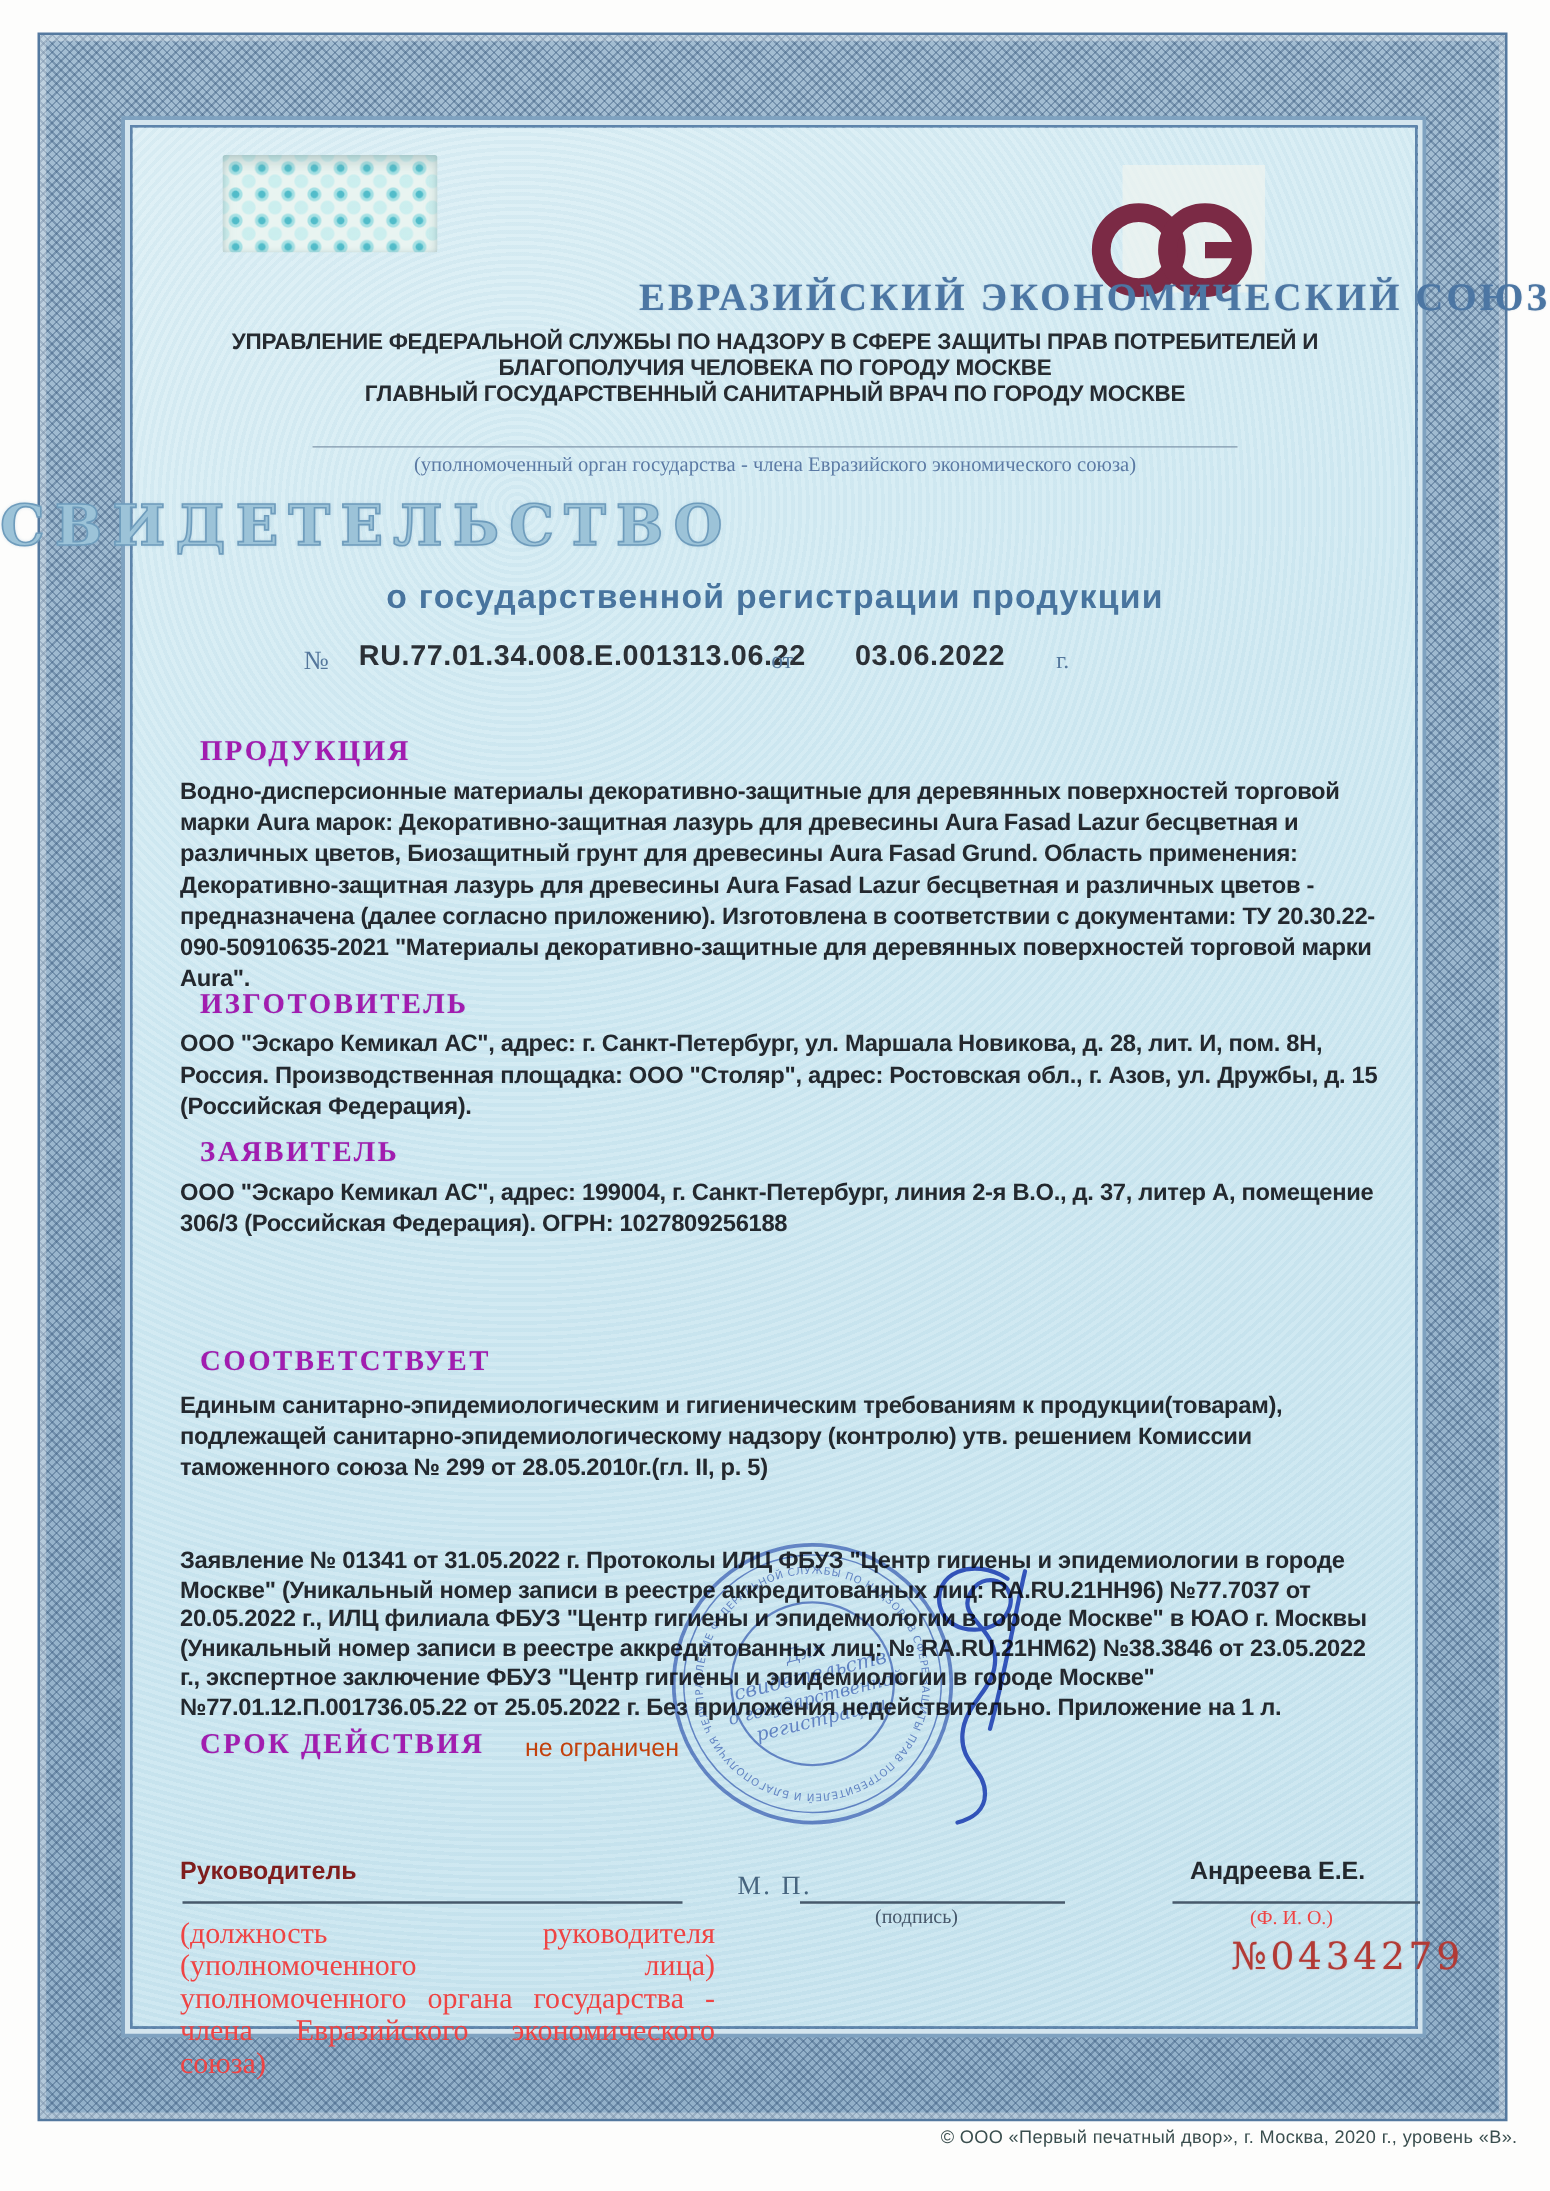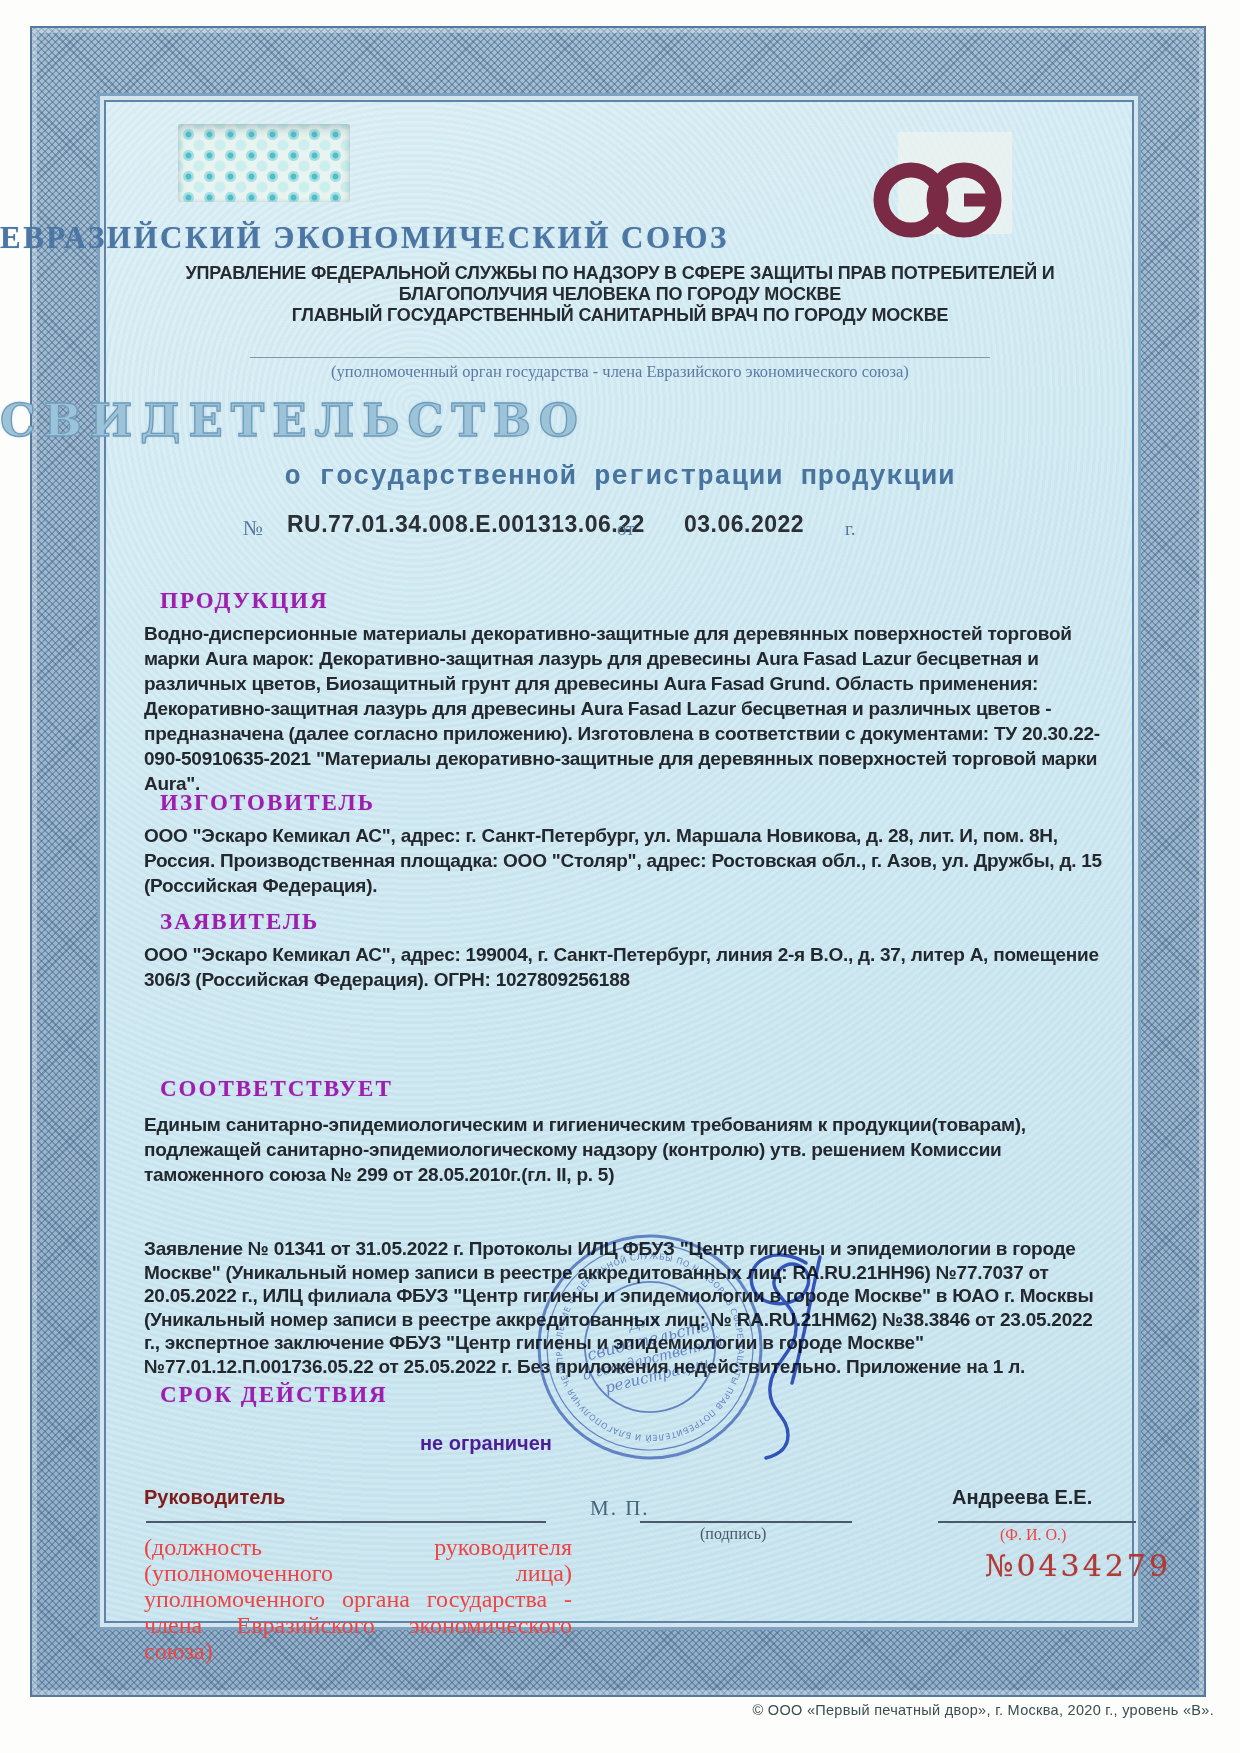--- a/index.html
+++ b/index.html
@@ -26,51 +26,51 @@
       radial-gradient(circle, rgba(60,180,195,.85) 2.5px, transparent 3.5px),
       radial-gradient(circle, rgba(150,220,225,.85) 5px, transparent 6px),
       radial-gradient(circle, rgba(200,238,238,.9) 5px, transparent 6px);
     background-size:21px 21px,21px 21px,21px 21px;
     background-position:0 0,0 0,10.5px 10.5px;
     box-shadow:inset 0 6px 10px rgba(120,150,150,.35), inset 0 0 4px rgba(120,160,170,.4);}
   .logo-bg{position:absolute;left:898px;top:132px;width:114px;height:102px;
     background:rgba(238,244,240,.72);}
   .celogo{position:absolute;left:868px;top:142px;width:140px;height:106px;}
   
-  .union-title{position:absolute;left:0;right:0;top:220px;text-align:left;
+  .union-title{position:absolute;left:0;right:0;top:220px;text-align:right;
     font-family:"Liberation Serif",serif;font-weight:700;font-size:31px;letter-spacing:2.5px;
     color:#4c76a3;text-shadow:0 0 1px rgba(76,118,163,.5);}
   .authority{position:absolute;left:0;right:0;top:263px;text-align:center;
     font-weight:700;font-size:18px;line-height:21px;letter-spacing:-0.2px;color:#262b31;}
   .header-rule{position:absolute;left:250px;right:250px;top:357px;height:1px;background:#8096ab;}
   .authority-note{position:absolute;left:0;right:0;top:362px;text-align:center;
     font-family:"Liberation Serif",serif;font-size:16.5px;color:#5b7aa4;}
   .cert-title{position:absolute;left:0;right:0;top:394px;
     font-family:"DejaVu Serif",serif;font-weight:700;font-size:45px;letter-spacing:8px;
     color:#9cc3d8;-webkit-text-stroke:1.3px #6e9cbc;text-shadow:0 0 3px rgba(110,156,188,.45);}
   .cert-subtitle{position:absolute;left:0;right:0;top:462px;text-align:center;
-    font-family:Liberation Mono, monospace;font-weight:700;font-size:27px;letter-spacing:1px;color:#48749e;}
+    font-family:Liberation Sans, sans-serif;font-weight:700;font-size:27px;letter-spacing:1px;color:#48749e;}
   .lbl{font-family:"Liberation Serif",serif;color:#54779c;}
   .reg-no-label{position:absolute;left:243px;top:516px;font-size:21px;}
   .reg-number{position:absolute;left:287px;top:511px;font-size:23px;font-weight:700;color:#2b3036;letter-spacing:.5px;}
   .reg-from{position:absolute;left:617px;top:518px;font-size:19px;}
   .reg-date{position:absolute;left:684px;top:511px;font-size:23px;font-weight:700;color:#2b3036;letter-spacing:.5px;}
   .reg-year{position:absolute;left:845px;top:518px;font-size:19px;}
   
   .sec-h{position:absolute;left:160px;font-family:"Liberation Serif",serif;font-weight:600;
     font-size:23px;letter-spacing:2px;color:#a21caf;text-shadow:0 0 1px rgba(91,130,169,.4);}
   .sec-b{position:absolute;left:144px;width:958px;font-size:19px;line-height:25px;
     font-weight:700;letter-spacing:-0.25px;color:#23282e;}
   .h-product{top:588px;} .b-product{top:621px;}
   .h-manuf{top:790px;}   .b-manuf{top:823px;}
   .h-appl{top:909px;}    .b-appl{top:942px;}
   .h-compl{top:1076px;}  .b-compl{top:1112px;}
   .h-basis{top:1194px;}  .b-basis{top:1237px;line-height:23.5px;}
   .h-valid{top:1382px;}
-  .valid-value{position:absolute;left:420px;top:1432px;font-size:20px;font-weight:700;color:#4c1d95;}
+  .valid-value{position:absolute;left:420px;top:1388px;font-size:20px;font-weight:400;color:#c2410c;}
   
   .head-label{position:absolute;left:144px;top:1486px;font-size:20px;font-weight:700;color:#7f1d1d;}
   .sigline{position:absolute;top:1521px;height:1.5px;background:#47596b;}
   .line-left{left:146px;width:400px;}
   .line-mid{left:640px;width:212px;}
   .line-right{left:938px;width:198px;}
   .pos-note{position:absolute;left:144px;top:1534px;width:428px;
     font-family:Liberation Serif, serif;font-size:24px;line-height:26px;color:#ef4444;text-align:justify;}
   .mp{position:absolute;left:590px;top:1496px;font-family:"Liberation Serif",serif;font-size:21px;color:#46647e;letter-spacing:2px;}
   .podpis{position:absolute;left:700px;top:1525px;font-family:"Liberation Serif",serif;font-size:16px;color:#46576a;}

